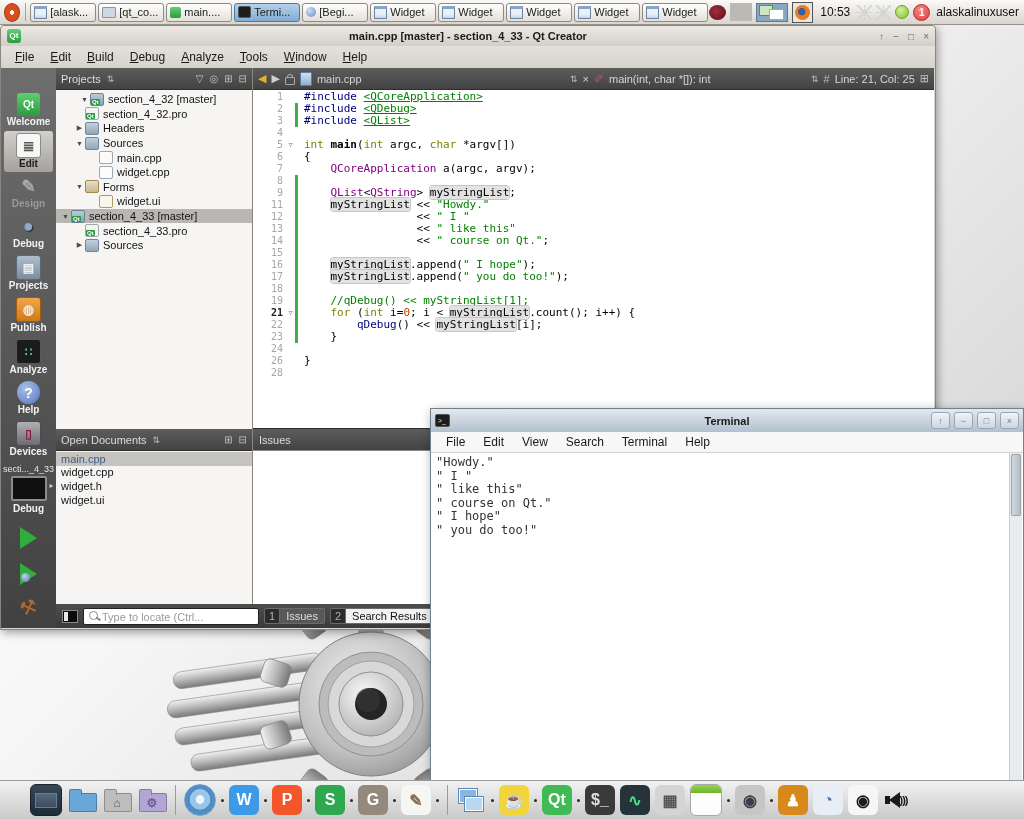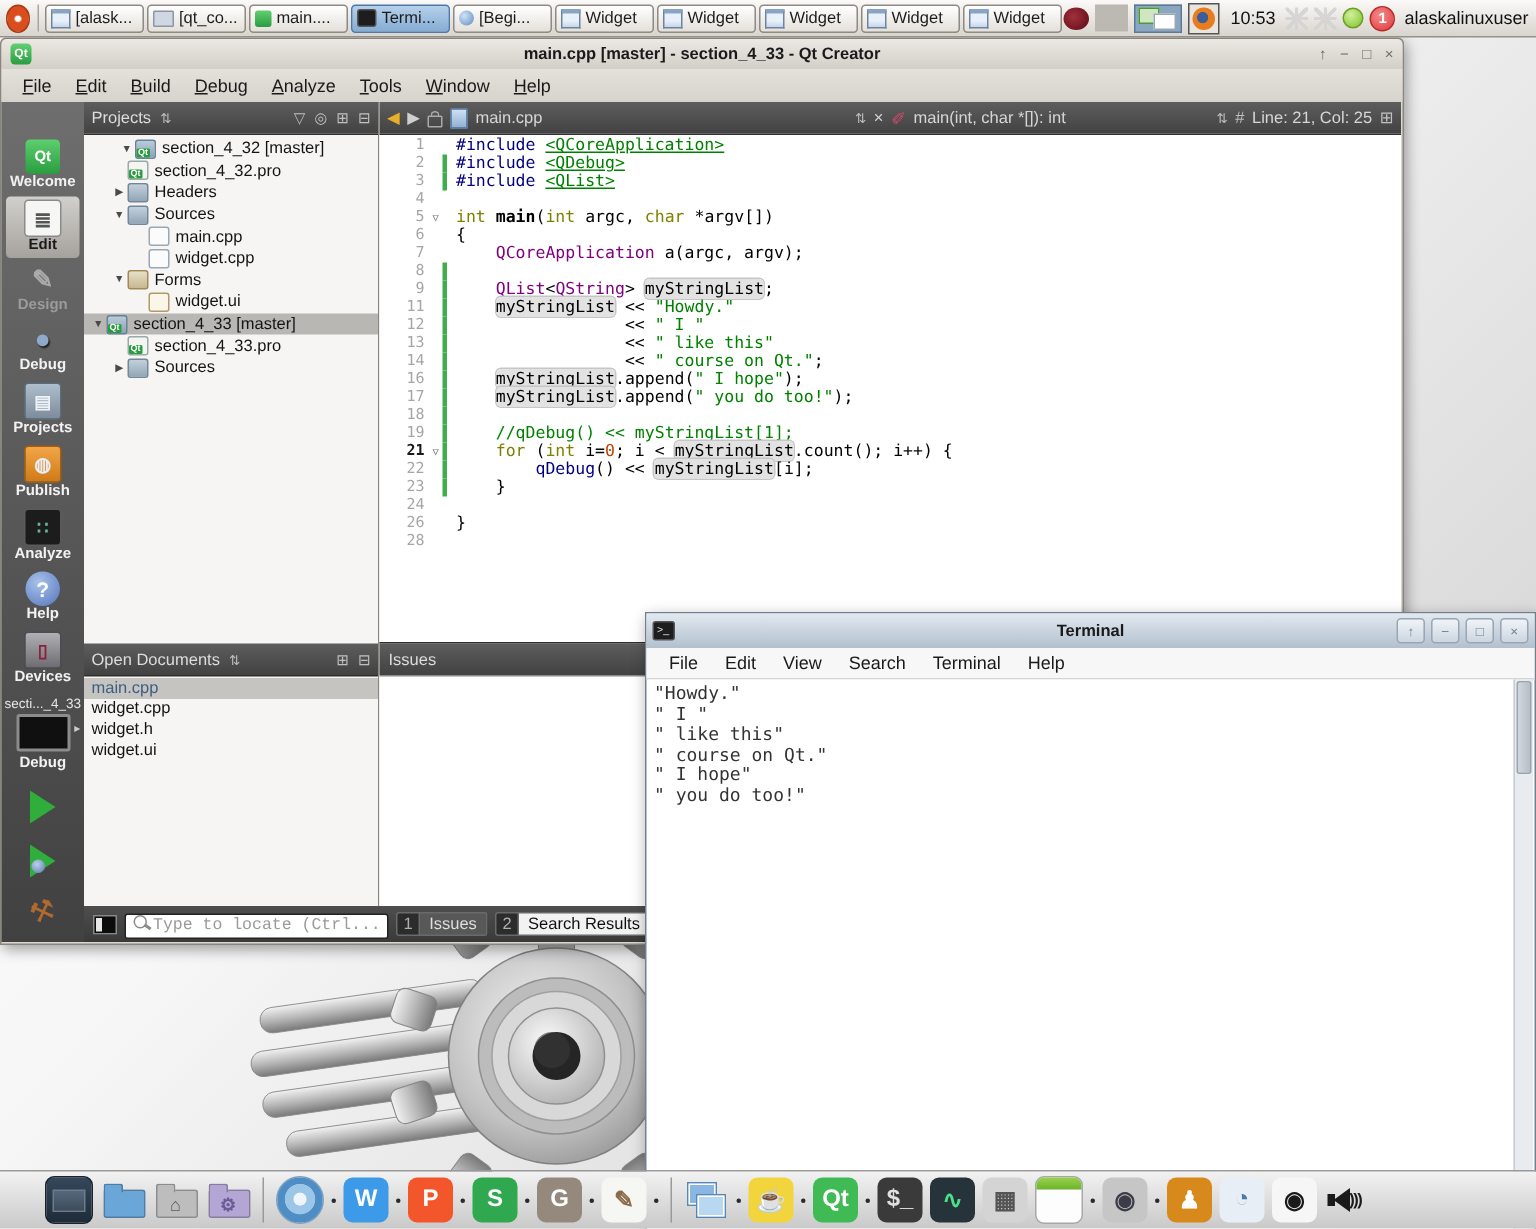--- a/index.html
+++ b/index.html
@@ -165,21 +165,21 @@
   .iss-filter{color:#d8c020;font-size:11px;}
   .iss-arrow{color:#b8b8b8;font-size:10px;}
   .issues-body{flex:1;background:#fff;border-top:1px solid #8a8a8a;}
 
   
   .bottombar{position:absolute;left:55px;right:1px;bottom:1px;height:24px;
     background:linear-gradient(#4e4e4e,#3a3a3a);display:flex;align-items:center;gap:5px;padding:0 6px;box-sizing:border-box;}
   .tog{width:14px;height:11px;background:#0c0c0c;border:1px solid #888;position:relative;flex:none;}
   .tog::before{content:"";position:absolute;left:1px;top:1px;bottom:1px;width:4px;background:#e8e8e8;}
   .locator{width:152px;height:15px;background:#fff;border:1px solid #222;border-radius:2px;
-    font-size:11px;color:#333;padding:0 4px 0 18px;flex:none;position:relative;font-family:Liberation Mono, monospace;}
+    font-size:11px;color:#333;padding:0 4px 0 18px;flex:none;position:relative;}
   .locwrap{position:relative;flex:none;}
   .locwrap::before{content:"";position:absolute;left:6px;top:4px;width:7px;height:7px;border:1.5px solid #8a8a8a;border-radius:50%;z-index:2;}
   .locwrap::after{content:"";position:absolute;left:13px;top:11px;width:5px;height:1.5px;background:#8a8a8a;transform:rotate(35deg);z-index:2;}
   .locator::placeholder{color:#9a9a9a;}
   .op-btn{height:16px;display:flex;align-items:center;flex:none;font-size:11px;}
   .op-num{background:#2c2c2c;color:#b0b0b0;border:1px solid #6a6a6a;padding:0 4px;height:14px;line-height:14px;border-radius:2px 0 0 2px;}
   .op-lbl{background:#585858;color:#dedede;border:1px solid #6a6a6a;border-left:none;padding:0 6px;height:14px;line-height:14px;border-radius:0 2px 2px 0;}
   .op-btn.light .op-lbl{background:#f2f2f2;color:#111;}
 
   
@@ -506,20 +506,21 @@
         <div class="code-row"><span class="gut">4</span><span class="fold"></span><span class="bar"></span><span class="code-text"></span></div>
         <div class="code-row"><span class="gut">5</span><span class="fold">▽</span><span class="bar"></span><span class="code-text"><span class="tok-kw">int </span><span class="tok-fn">main</span><span class="tok-pl">(</span><span class="tok-kw">int</span><span class="tok-pl"> argc, </span><span class="tok-kw">char</span><span class="tok-pl"> *argv[])</span></span></div>
         <div class="code-row"><span class="gut">6</span><span class="fold"></span><span class="bar"></span><span class="code-text"><span class="tok-pl">{</span></span></div>
         <div class="code-row"><span class="gut">7</span><span class="fold"></span><span class="bar"></span><span class="code-text"><span class="tok-pl">    </span><span class="tok-ty">QCoreApplication</span><span class="tok-pl"> a(argc, argv);</span></span></div>
         <div class="code-row"><span class="gut">8</span><span class="fold"></span><span class="bar mod"></span><span class="code-text"></span></div>
         <div class="code-row"><span class="gut">9</span><span class="fold"></span><span class="bar mod"></span><span class="code-text"><span class="tok-pl">    </span><span class="tok-ty">QList</span><span class="tok-pl">&lt;</span><span class="tok-ty">QString</span><span class="tok-pl">&gt; </span><span class="tok-occ">myStringList</span><span class="tok-pl">;</span></span></div>
         <div class="code-row"><span class="gut">11</span><span class="fold"></span><span class="bar mod"></span><span class="code-text"><span class="tok-pl">    </span><span class="tok-occ">myStringList</span><span class="tok-pl"> &lt;&lt; </span><span class="tok-st">"Howdy."</span></span></div>
         <div class="code-row"><span class="gut">12</span><span class="fold"></span><span class="bar mod"></span><span class="code-text"><span class="tok-pl">                 &lt;&lt; </span><span class="tok-st">" I "</span></span></div>
         <div class="code-row"><span class="gut">13</span><span class="fold"></span><span class="bar mod"></span><span class="code-text"><span class="tok-pl">                 &lt;&lt; </span><span class="tok-st">" like this"</span></span></div>
         <div class="code-row"><span class="gut">14</span><span class="fold"></span><span class="bar mod"></span><span class="code-text"><span class="tok-pl">                 &lt;&lt; </span><span class="tok-st">" course on Qt."</span><span class="tok-pl">;</span></span></div>
+        <div class="code-row"><span class="gut">15</span><span class="fold"></span><span class="bar mod"></span><span class="code-text"></span></div>
         <div class="code-row"><span class="gut">16</span><span class="fold"></span><span class="bar mod"></span><span class="code-text"><span class="tok-pl">    </span><span class="tok-occ">myStringList</span><span class="tok-pl">.append(</span><span class="tok-st">" I hope"</span><span class="tok-pl">);</span></span></div>
         <div class="code-row"><span class="gut">17</span><span class="fold"></span><span class="bar mod"></span><span class="code-text"><span class="tok-pl">    </span><span class="tok-occ">myStringList</span><span class="tok-pl">.append(</span><span class="tok-st">" you do too!"</span><span class="tok-pl">);</span></span></div>
         <div class="code-row"><span class="gut">18</span><span class="fold"></span><span class="bar mod"></span><span class="code-text"></span></div>
         <div class="code-row"><span class="gut">19</span><span class="fold"></span><span class="bar mod"></span><span class="code-text"><span class="tok-pl">    </span><span class="tok-cm">//qDebug() &lt;&lt; myStringList[1];</span></span></div>
         <div class="code-row"><span class="gut cur">21</span><span class="fold">▽</span><span class="bar mod"></span><span class="code-text"><span class="tok-pl">    </span><span class="tok-kw">for</span><span class="tok-pl"> (</span><span class="tok-kw">int</span><span class="tok-pl"> i=</span><span class="tok-nm">0</span><span class="tok-pl">; i &lt; </span><span class="tok-occ">myStringList</span><span class="tok-pl">.count(); i++) {</span></span></div>
         <div class="code-row"><span class="gut">22</span><span class="fold"></span><span class="bar mod"></span><span class="code-text"><span class="tok-pl">        </span><span class="tok-mac">qDebug</span><span class="tok-pl">() &lt;&lt; </span><span class="tok-occ">myStringList</span><span class="tok-pl">[i];</span></span></div>
         <div class="code-row"><span class="gut">23</span><span class="fold"></span><span class="bar mod"></span><span class="code-text"><span class="tok-pl">    }</span></span></div>
         <div class="code-row"><span class="gut">24</span><span class="fold"></span><span class="bar"></span><span class="code-text"></span></div>
         <div class="code-row"><span class="gut">26</span><span class="fold"></span><span class="bar"></span><span class="code-text"><span class="tok-pl">}</span></span></div>
         <div class="code-row"><span class="gut">28</span><span class="fold"></span><span class="bar"></span><span class="code-text"></span></div>

